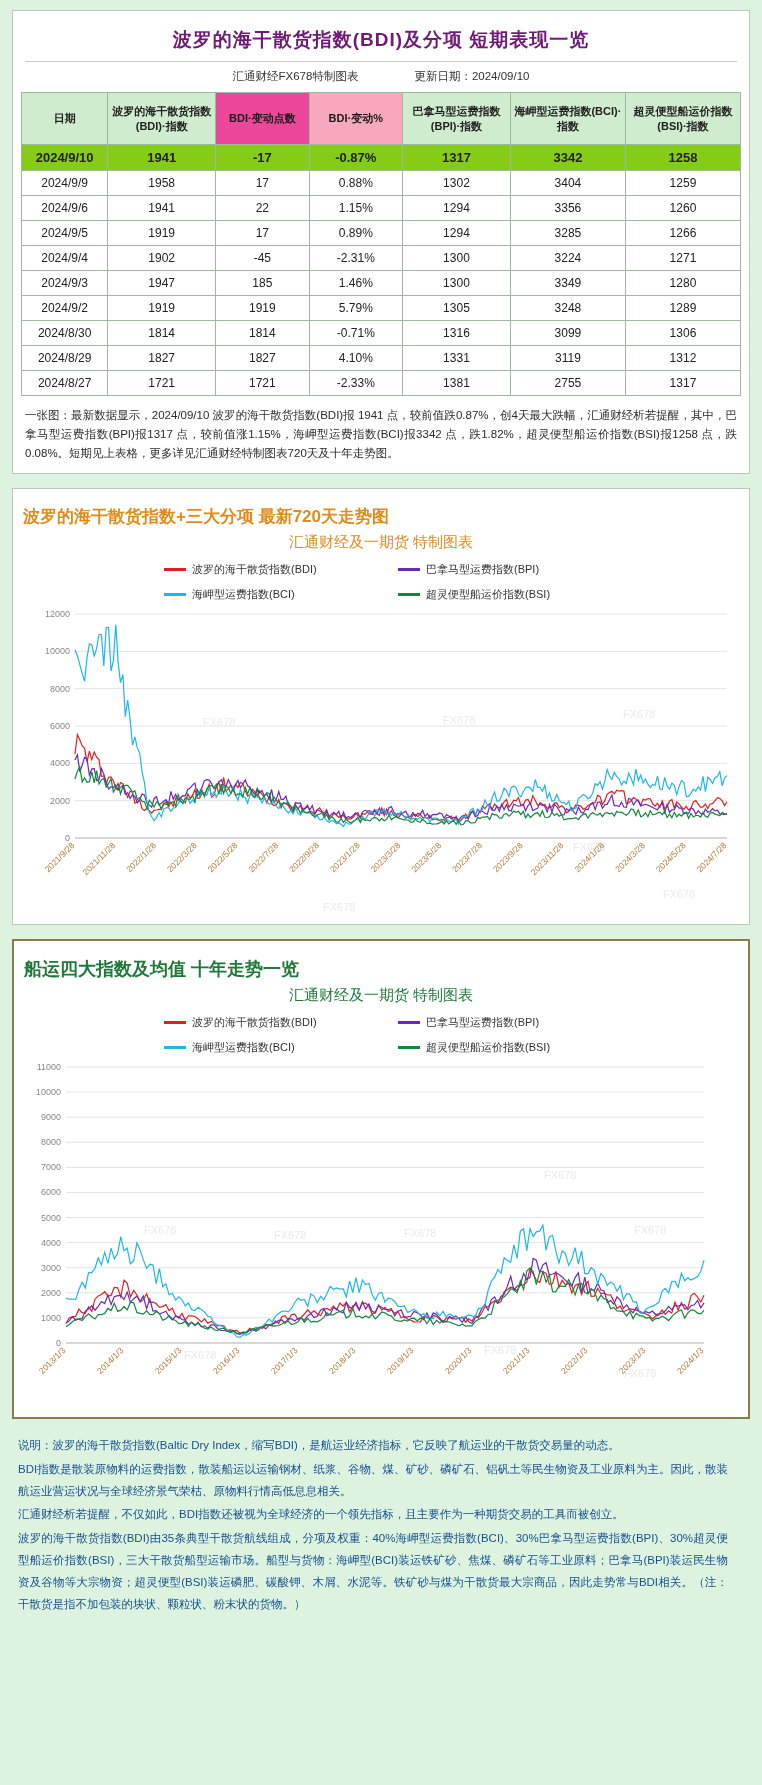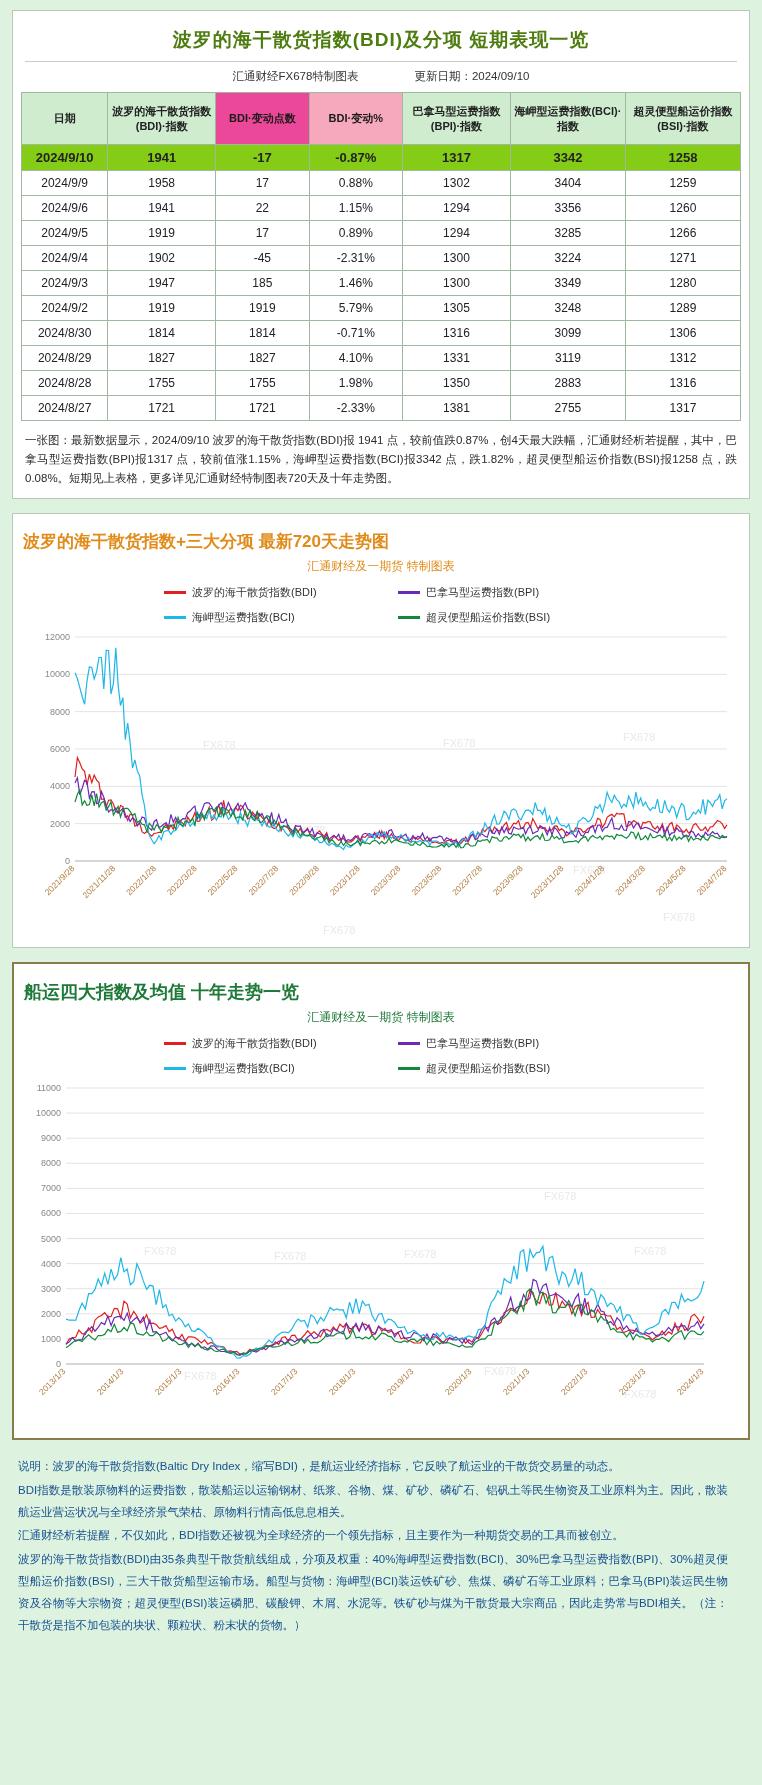--- a/index.html
+++ b/index.html
@@ -16,21 +16,21 @@
 
   
   .panel {
     background: #ffffff;
     border: 1px solid #b9c9b9;
     padding: 10px 8px 8px 8px;
     margin-bottom: 14px;
   }
   .top-title {
     text-align: center;
-    color: #4d7c0f;
+    color: #701a75;
     font-size: 19px;
     font-weight: bold;
     letter-spacing: 1px;
     padding: 6px 0 8px 0;
     border-bottom: 1px solid #cccccc;
     margin: 0 4px 0 4px;
   }
   .subline {
     display: flex;
     justify-content: center;
@@ -82,21 +82,21 @@
   .chart-panel.brown { border: 2px solid #8a7b4a; }
   .c-title {
     font-size: 17px;
     font-weight: bold;
     color: #e08b1a;
     padding-top: 6px;
   }
   .c-title.green { color: #1f7a3a; font-size: 18px; }
   .c-sub {
     text-align: center;
-    font-size: 12px;
+    font-size: 15px;
     color: #e08b1a;
     padding: 5px 0 2px 0;
   }
   .c-sub.green { color: #1f7a3a; }
   .legend {
     display: flex;
     flex-wrap: wrap;
     justify-content: center;
     gap: 10px 34px;
     padding: 8px 40px 4px 40px;
@@ -217,29 +217,20 @@
           <td>1306</td>
         </tr>
         <tr>
           <td>2024/8/29</td>
           <td>1827</td>
           <td>1827</td>
           <td>4.10%</td>
           <td>1331</td>
           <td>3119</td>
           <td>1312</td>
-        </tr>
-        <tr>
-          <td>2024/8/28</td>
-          <td>1755</td>
-          <td>1755</td>
-          <td>1.98%</td>
-          <td>1350</td>
-          <td>2883</td>
-          <td>1316</td>
         </tr>
         <tr>
           <td>2024/8/27</td>
           <td>1721</td>
           <td>1721</td>
           <td>-2.33%</td>
           <td>1381</td>
           <td>2755</td>
           <td>1317</td>
         </tr>

